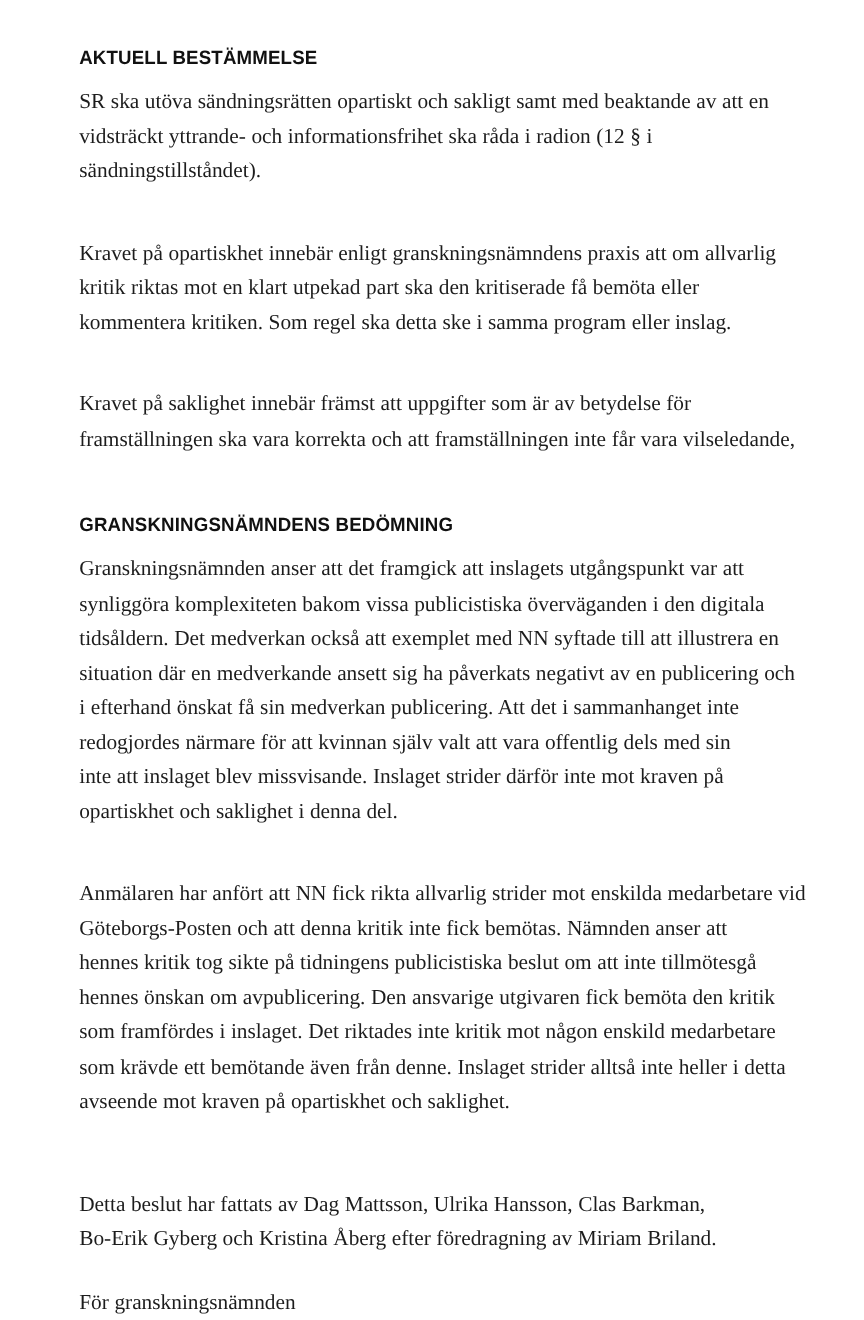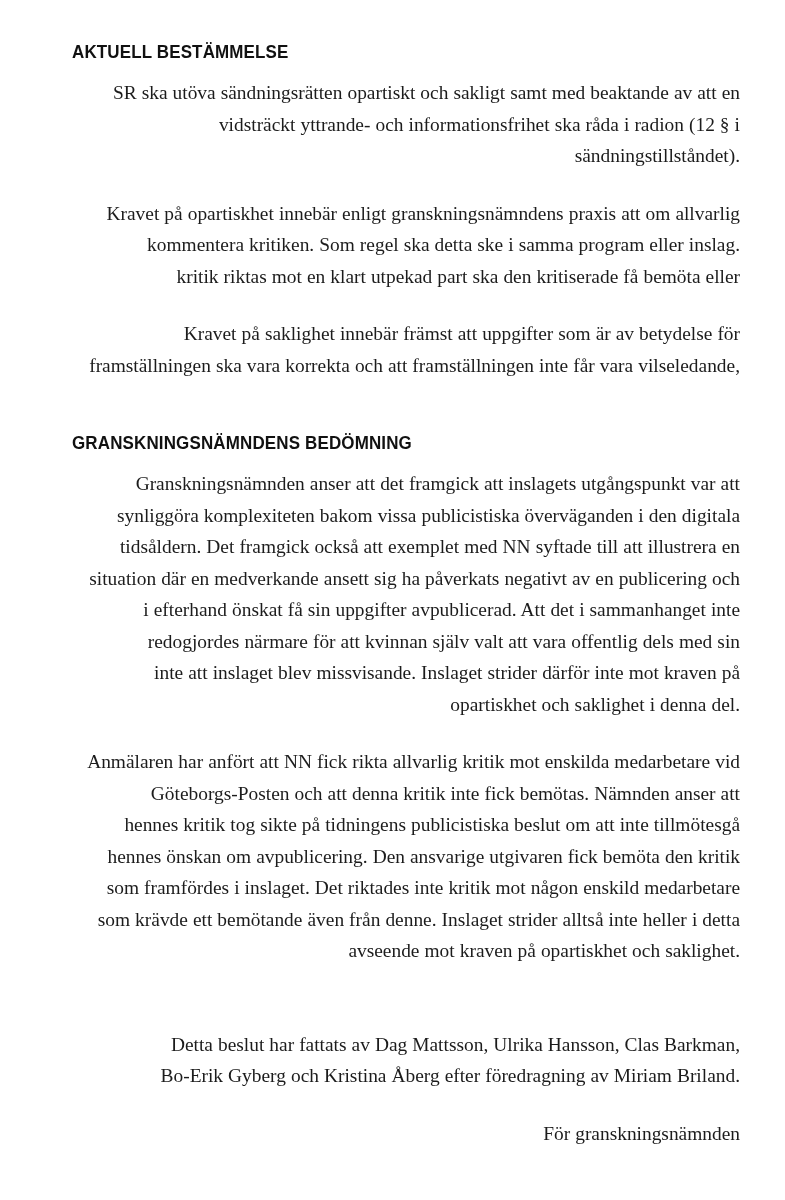--- a/index.html
+++ b/index.html
@@ -53,27 +53,27 @@
   }
 
   
   .body-paragraph {
     font-family: "Liberation Serif", "DejaVu Serif", serif;
     font-size: 19.4px;
     line-height: 31.5px;
     color: #1c1c1c;
     margin: 0;
     padding: 0;
-    text-align: right;
+    text-align: left;
     word-spacing: 0.2px;
   }
 
   
   .gap-after-heading { margin-top: 15px; }
-  .gap-paragraph     { margin-top: 26px; }
+  .gap-paragraph     { margin-top: 43px; }
 
   .spacer-section { height: 52px; }
   .spacer-closing { height: 62px; }
 
   .closing-block .body-paragraph + .body-paragraph {
     margin-top: 26px;
   }
 
   
   .tline { display: block; white-space: pre; }
@@ -87,46 +87,46 @@
     <h2 class="section-heading" id="heading-aktuell-bestammelse">AKTUELL BESTÄMMELSE</h2>
 
     <p class="body-paragraph gap-after-heading">
       <span class="tline">SR ska utöva sändningsrätten opartiskt och sakligt samt med beaktande av att en</span>
       <span class="tline">vidsträckt yttrande- och informationsfrihet ska råda i radion (12 § i</span>
       <span class="tline">sändningstillståndet).</span>
     </p>
 
     <p class="body-paragraph gap-paragraph">
       <span class="tline">Kravet på opartiskhet innebär enligt granskningsnämndens praxis att om allvarlig</span>
+      <span class="tline">kritik riktas mot en klart utpekad part ska den kritiserade få bemöta eller</span>
       <span class="tline">kommentera kritiken. Som regel ska detta ske i samma program eller inslag.</span>
-      <span class="tline">kritik riktas mot en klart utpekad part ska den kritiserade få bemöta eller</span>
     </p>
 
     <p class="body-paragraph gap-paragraph">
       <span class="tline">Kravet på saklighet innebär främst att uppgifter som är av betydelse för</span>
       <span class="tline">framställningen ska vara korrekta och att framställningen inte får vara vilseledande,</span>
     </p>
 
     <div class="spacer-section"></div>
 
     <h2 class="section-heading" id="heading-granskningsnamndens-bedomning">GRANSKNINGSNÄMNDENS BEDÖMNING</h2>
 
     <p class="body-paragraph gap-after-heading">
       <span class="tline">Granskningsnämnden anser att det framgick att inslagets utgångspunkt var att</span>
       <span class="tline">synliggöra komplexiteten bakom vissa publicistiska överväganden i den digitala</span>
-      <span class="tline">tidsåldern. Det framgick också att exemplet med NN syftade till att illustrera en</span>
+      <span class="tline">tidsåldern. Det medverkan också att exemplet med NN syftade till att illustrera en</span>
       <span class="tline">situation där en medverkande ansett sig ha påverkats negativt av en publicering och</span>
-      <span class="tline">i efterhand önskat få sin uppgifter avpublicerad. Att det i sammanhanget inte</span>
+      <span class="tline">i efterhand önskat få sin medverkan publicering. Att det i sammanhanget inte</span>
       <span class="tline">redogjordes närmare för att kvinnan själv valt att vara offentlig dels med sin</span>
       <span class="tline">inte att inslaget blev missvisande. Inslaget strider därför inte mot kraven på</span>
       <span class="tline">opartiskhet och saklighet i denna del.</span>
     </p>
 
     <p class="body-paragraph gap-paragraph">
-      <span class="tline">Anmälaren har anfört att NN fick rikta allvarlig kritik mot enskilda medarbetare vid</span>
+      <span class="tline">Anmälaren har anfört att NN fick rikta allvarlig strider mot enskilda medarbetare vid</span>
       <span class="tline">Göteborgs-Posten och att denna kritik inte fick bemötas. Nämnden anser att</span>
       <span class="tline">hennes kritik tog sikte på tidningens publicistiska beslut om att inte tillmötesgå</span>
       <span class="tline">hennes önskan om avpublicering. Den ansvarige utgivaren fick bemöta den kritik</span>
       <span class="tline">som framfördes i inslaget. Det riktades inte kritik mot någon enskild medarbetare</span>
       <span class="tline">som krävde ett bemötande även från denne. Inslaget strider alltså inte heller i detta</span>
       <span class="tline">avseende mot kraven på opartiskhet och saklighet.</span>
     </p>
 
     <div class="spacer-closing"></div>
 

